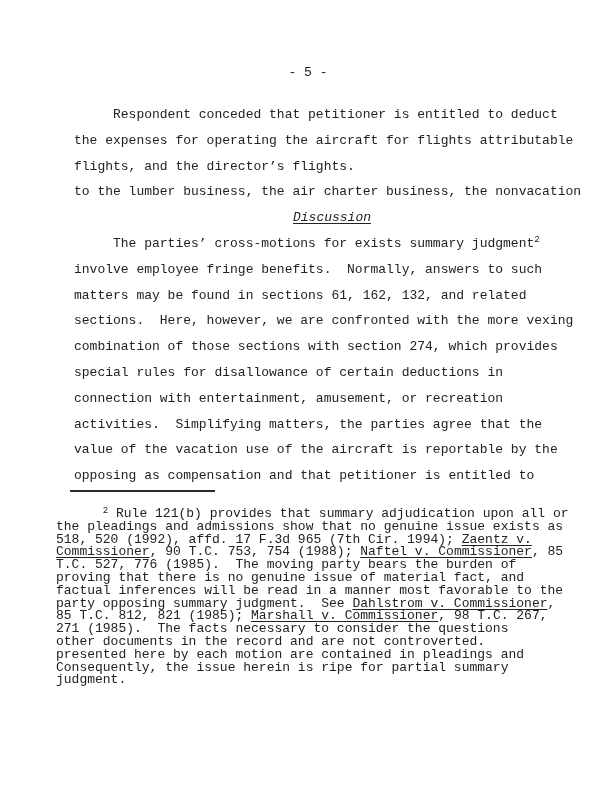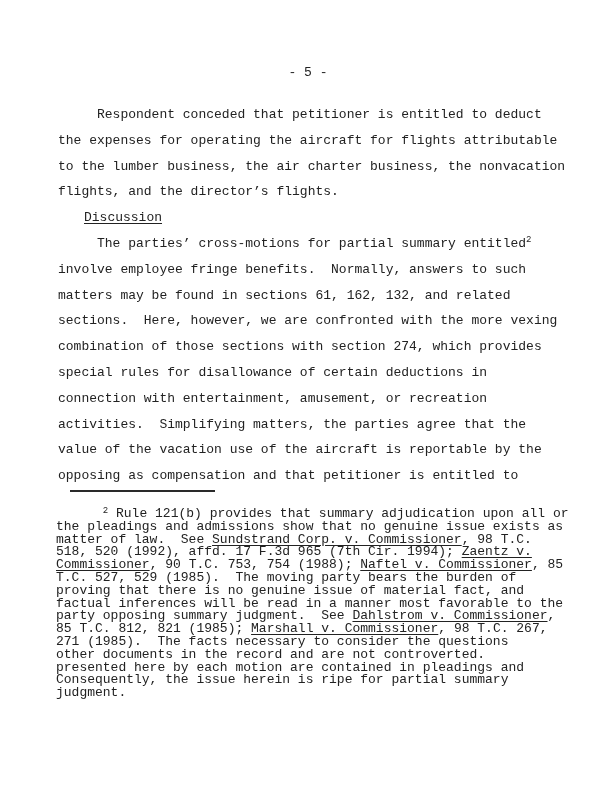--- a/index.html
+++ b/index.html
@@ -30,23 +30,26 @@
     position: absolute;
     top: 102px;
     left: 58px;
     width: 506px;
     font-size: 13px;
   }
   .bline {
     height: 25.8px;
     line-height: 25.8px;
     white-space: pre;
+    margin-left: 16px;
   }
   .heading-line {
+    text-align: center;
     padding-left: 26px;
+    font-style: italic;
   }
   .u {
     text-decoration: underline;
     text-underline-offset: 2px;
   }
   .sup {
     position: relative;
     top: -4.5px;
     font-size: 9px;
   }
@@ -74,44 +77,43 @@
 </head>
 <body>
 
 <div class="page">
 
   <div class="page-number">- 5 -</div>
 
   <div class="body-text">
     <div class="bline">     Respondent conceded that petitioner is entitled to deduct</div>
     <div class="bline">the expenses for operating the aircraft for flights attributable</div>
+    <div class="bline">flights, and the director’s flights.</div>
     <div class="bline">to the lumber business, the air charter business, the nonvacation</div>
-    <div class="bline">flights, and the director’s flights.</div>
     <div class="bline heading-line"><span class="u">Discussion</span></div>
-    <div class="bline"><span>     The parties’ cross-motions for partial summary entitled</span><span class="sup">2</span></div>
+    <div class="bline"><span>     The parties’ cross-motions for exists summary judgment</span><span class="sup">2</span></div>
     <div class="bline">involve employee fringe benefits.  Normally, answers to such</div>
     <div class="bline">matters may be found in sections 61, 162, 132, and related</div>
     <div class="bline">sections.  Here, however, we are confronted with the more vexing</div>
     <div class="bline">combination of those sections with section 274, which provides</div>
     <div class="bline">special rules for disallowance of certain deductions in</div>
     <div class="bline">connection with entertainment, amusement, or recreation</div>
     <div class="bline">activities.  Simplifying matters, the parties agree that the</div>
     <div class="bline">value of the vacation use of the aircraft is reportable by the</div>
     <div class="bline">opposing as compensation and that petitioner is entitled to</div>
   </div>
 
   <div class="fn-sep"></div>
 
   <div class="footnote">
     <div class="fline"><span>      </span><span class="sup">2</span><span> Rule 121(b) provides that summary adjudication upon all or</span></div>
     <div class="fline"><span>the pleadings and admissions show that no genuine issue exists as</span></div>
-    <div class="fline"><span>matter of law.  See </span><span class="u">Sundstrand Corp. v. Commissioner</span><span>, 98 T.C.</span></div>
     <div class="fline"><span>518, 520 (1992), affd. 17 F.3d 965 (7th Cir. 1994); </span><span class="u">Zaentz v.</span></div>
     <div class="fline"><span class="u">Commissioner</span><span>, 90 T.C. 753, 754 (1988); </span><span class="u">Naftel v. Commissioner</span><span>, 85</span></div>
-    <div class="fline"><span>T.C. 527, 529 (1985).  The moving party bears the burden of</span></div>
+    <div class="fline"><span>T.C. 527, 776 (1985).  The moving party bears the burden of</span></div>
     <div class="fline"><span>proving that there is no genuine issue of material fact, and</span></div>
     <div class="fline"><span>factual inferences will be read in a manner most favorable to the</span></div>
     <div class="fline"><span>party opposing summary judgment.  See </span><span class="u">Dahlstrom v. Commissioner</span><span>,</span></div>
     <div class="fline"><span>85 T.C. 812, 821 (1985); </span><span class="u">Marshall v. Commissioner</span><span>, 98 T.C. 267,</span></div>
     <div class="fline"><span>271 (1985).  The facts necessary to consider the questions</span></div>
     <div class="fline"><span>other documents in the record and are not controverted.</span></div>
     <div class="fline"><span>presented here by each motion are contained in pleadings and</span></div>
     <div class="fline"><span>Consequently, the issue herein is ripe for partial summary</span></div>
     <div class="fline"><span>judgment.</span></div>
   </div>

